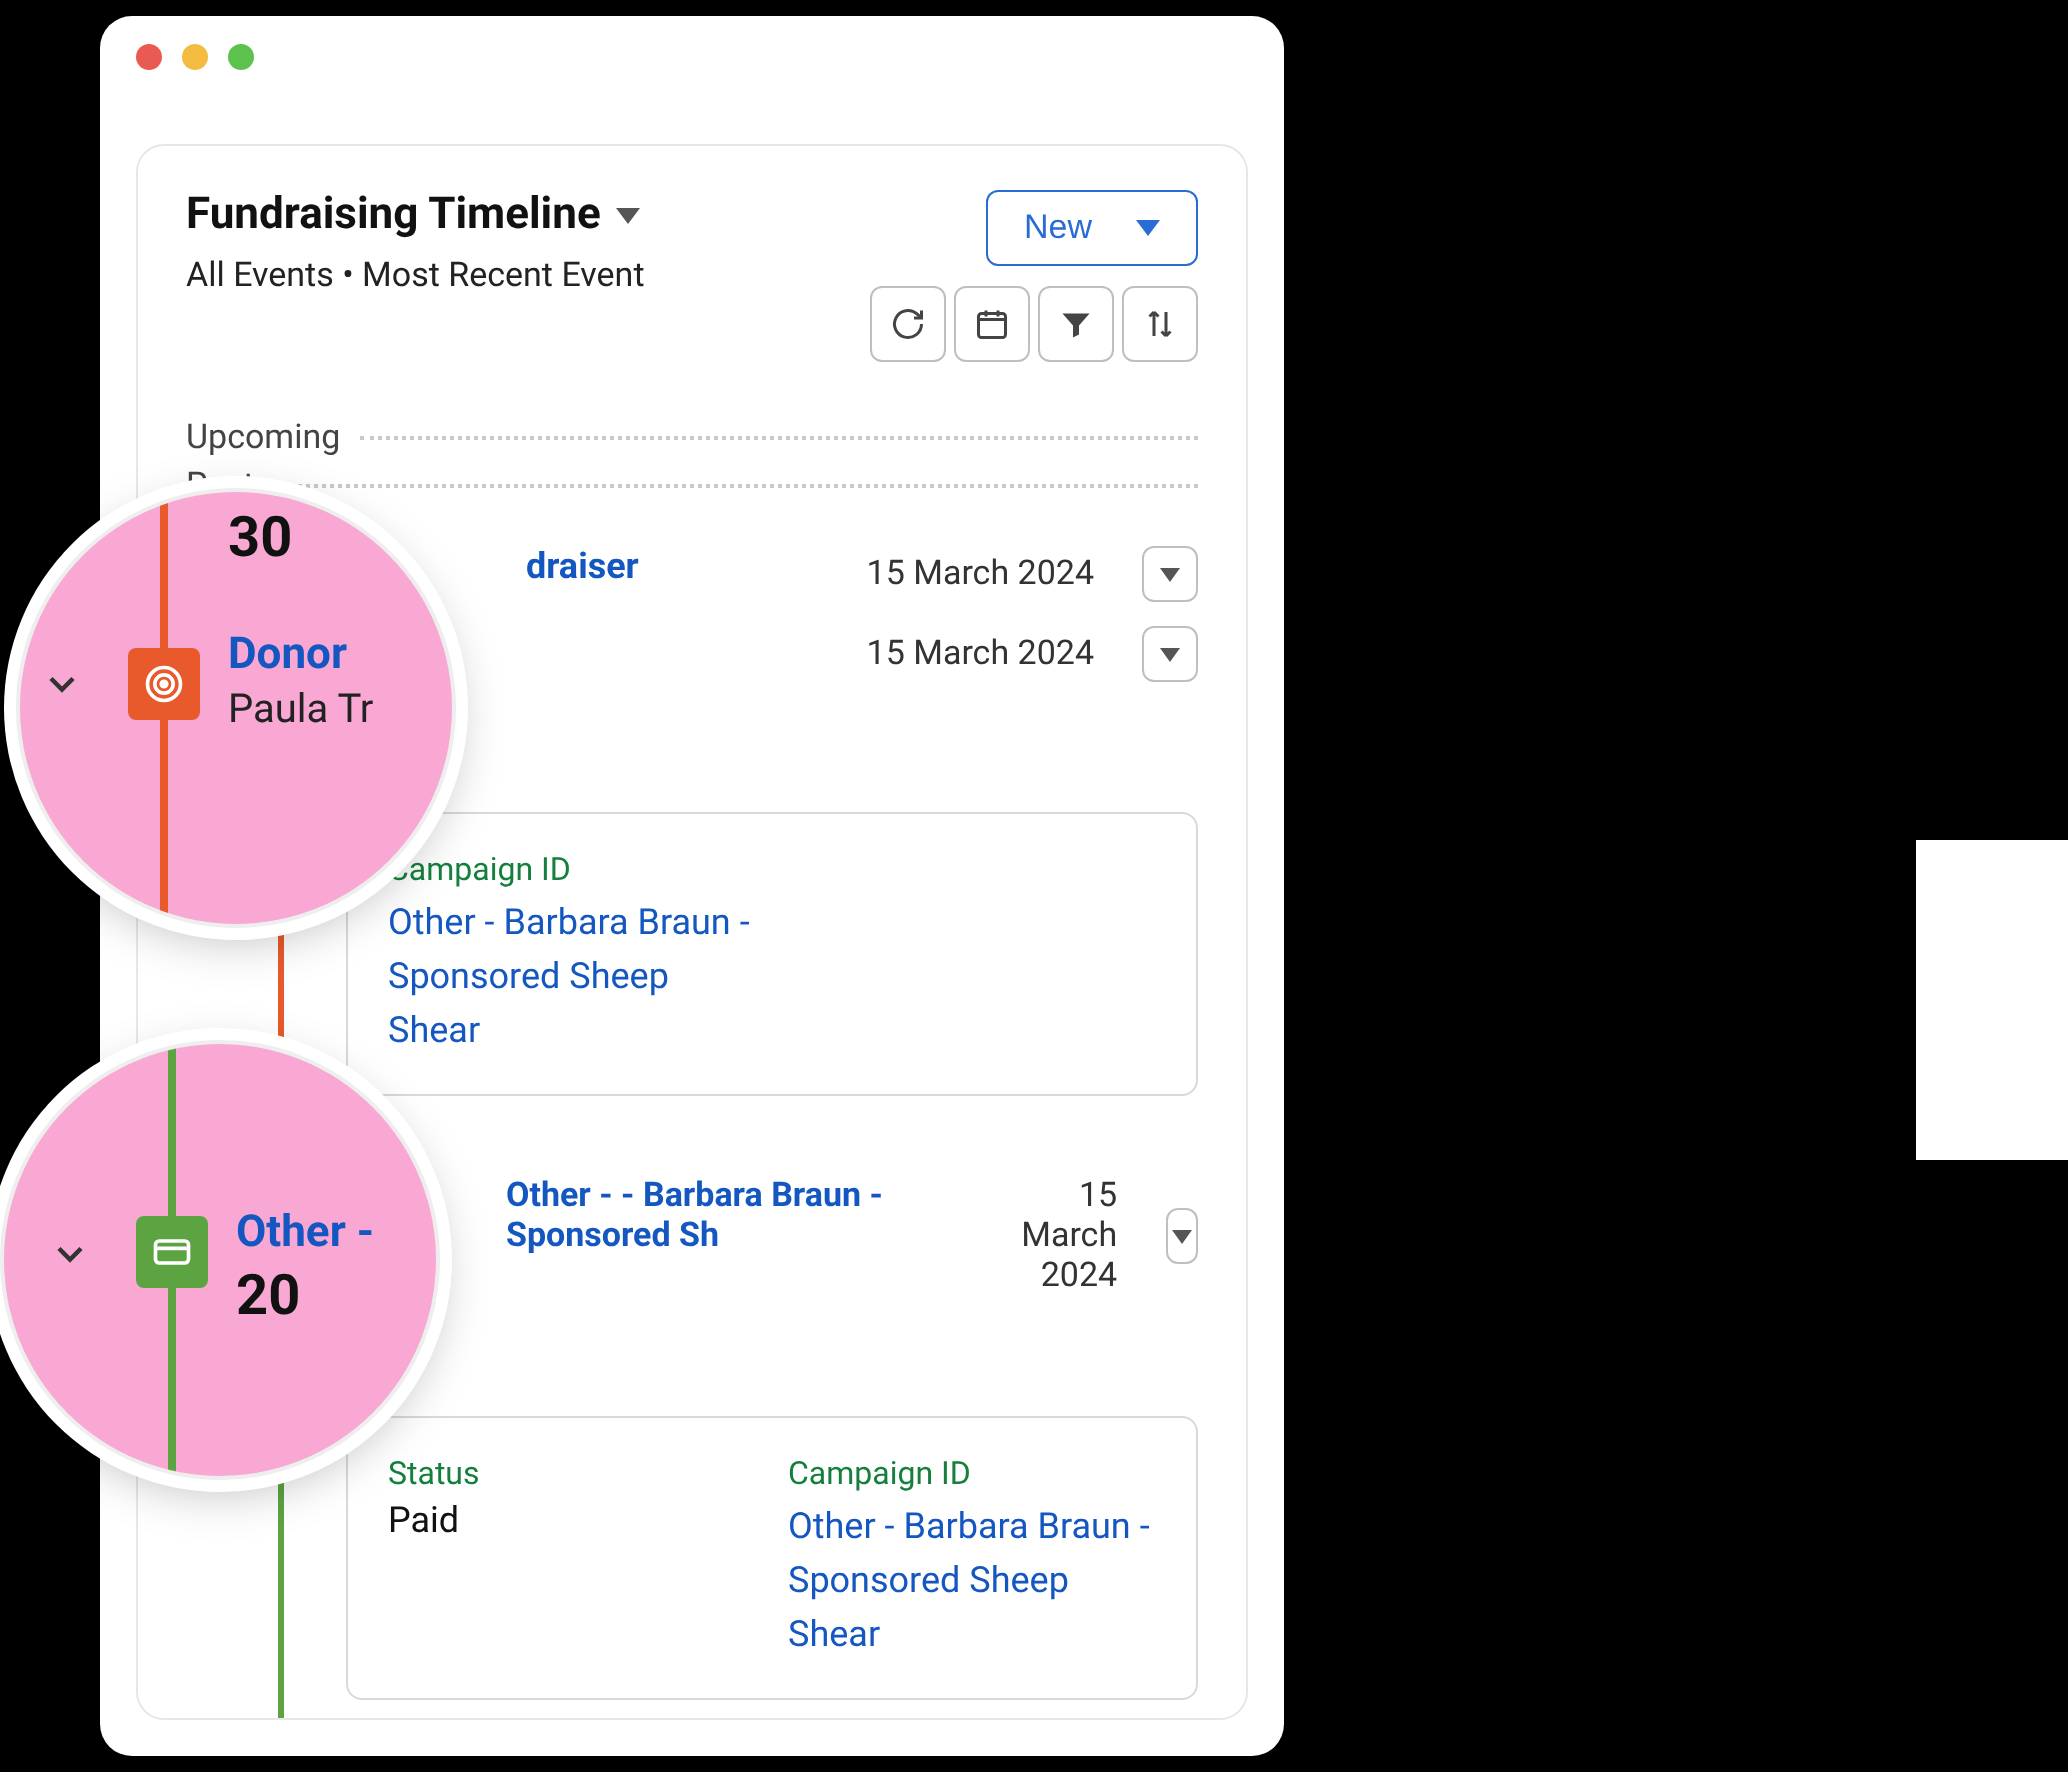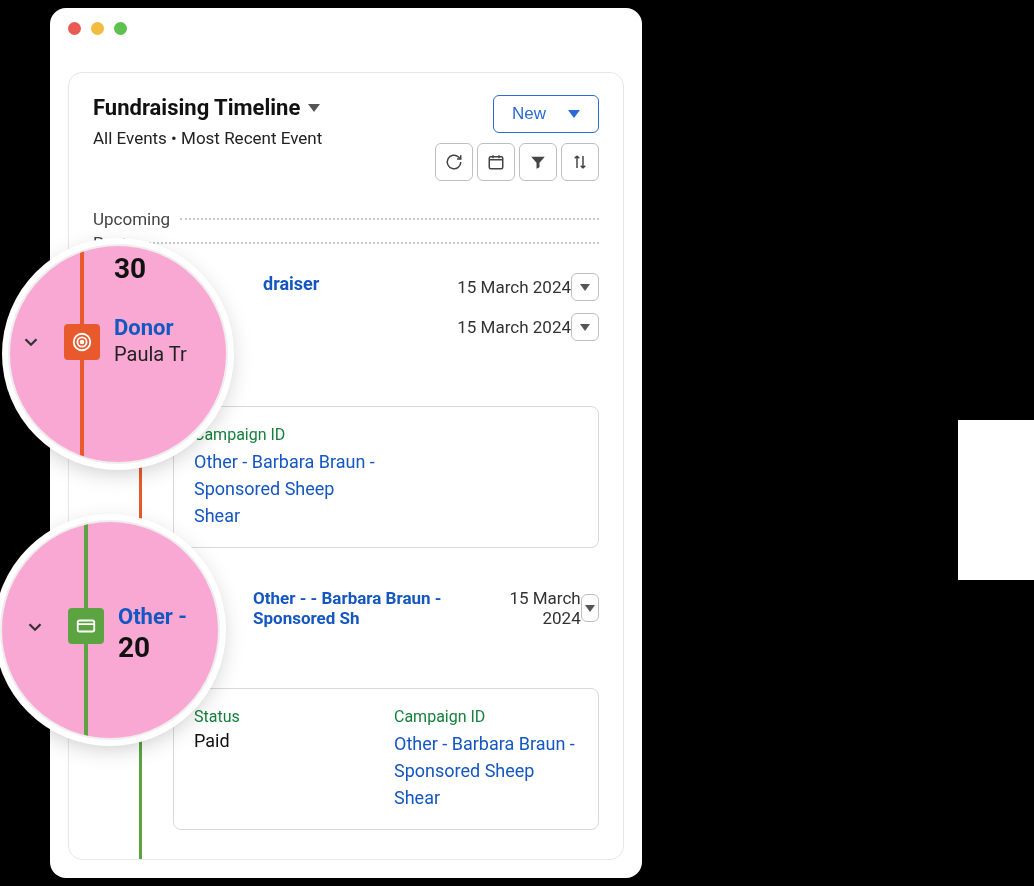--- a/index.html
+++ b/index.html
@@ -97,21 +97,21 @@
     width: 3px;
     background: #5ca441;
   }
   .vline.orange { background: #e85a2b; }
   .entry { position: relative; padding: 12px 0 10px 30px; }
   .ic-orange { background: #e85a2b; }
   .ic-green { background: #5ca441; }
   .entry-head { display: flex; justify-content: space-between; align-items: flex-start; gap: 8px; }
   .entry-title { font-size: 18px; font-weight: 700; color: #1557c0; cursor: pointer; }
   .entry-sub { font-size: 18px; color: #222; margin-top: 2px; }
-  .entry-right { display: flex; align-items: center; gap: 0; }
+  .entry-right { display: flex; align-items: center; gap: 24px; }
   .entry-date { font-size: 17px; color: #333; text-align: right; }
   .menu-btn {
     width: 28px; height: 28px;
     border: 1px solid #bfbfbf;
     border-radius: 6px;
     display: flex; align-items: center; justify-content: center;
     cursor: pointer; background: #fff;
   }
   .menu-btn .tri-down { border-top-color: #555; border-left-width:5px; border-right-width:5px; border-top-width:7px; }
   .detail-box {

